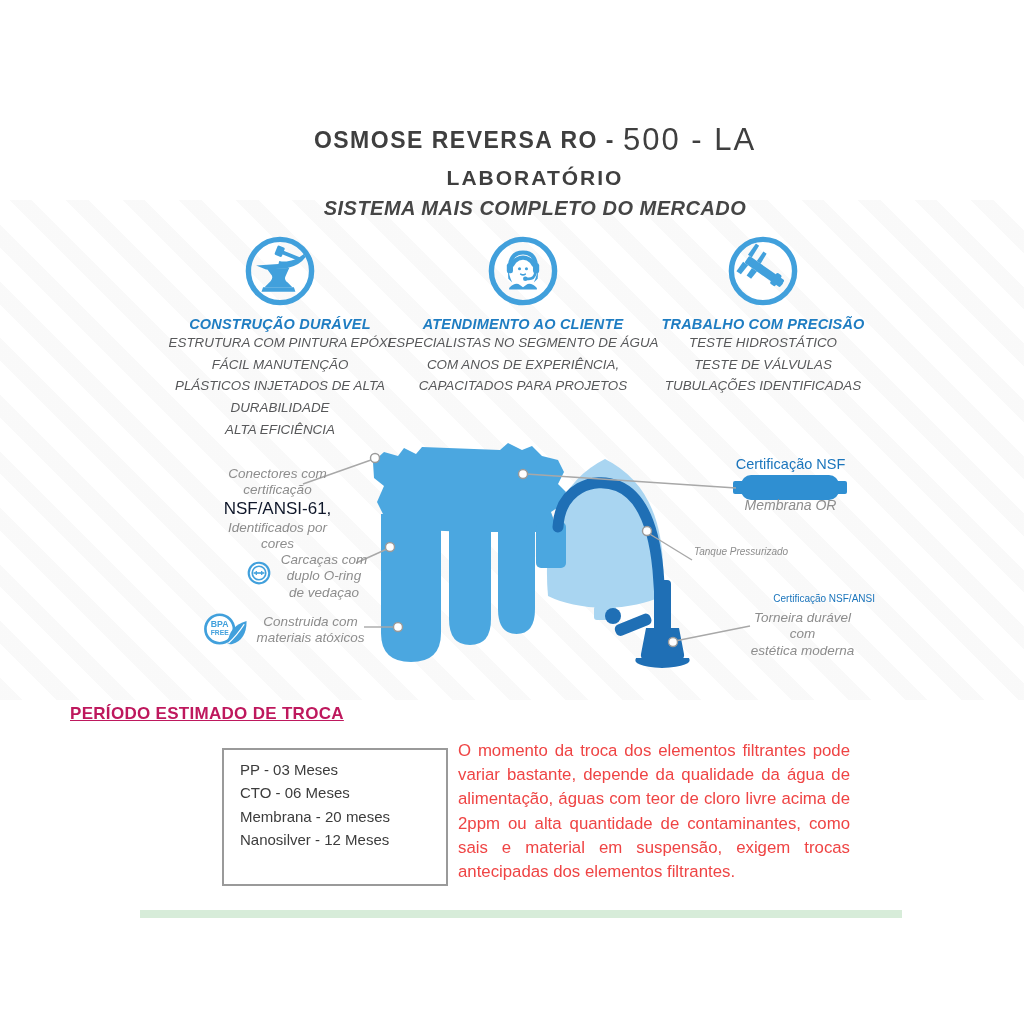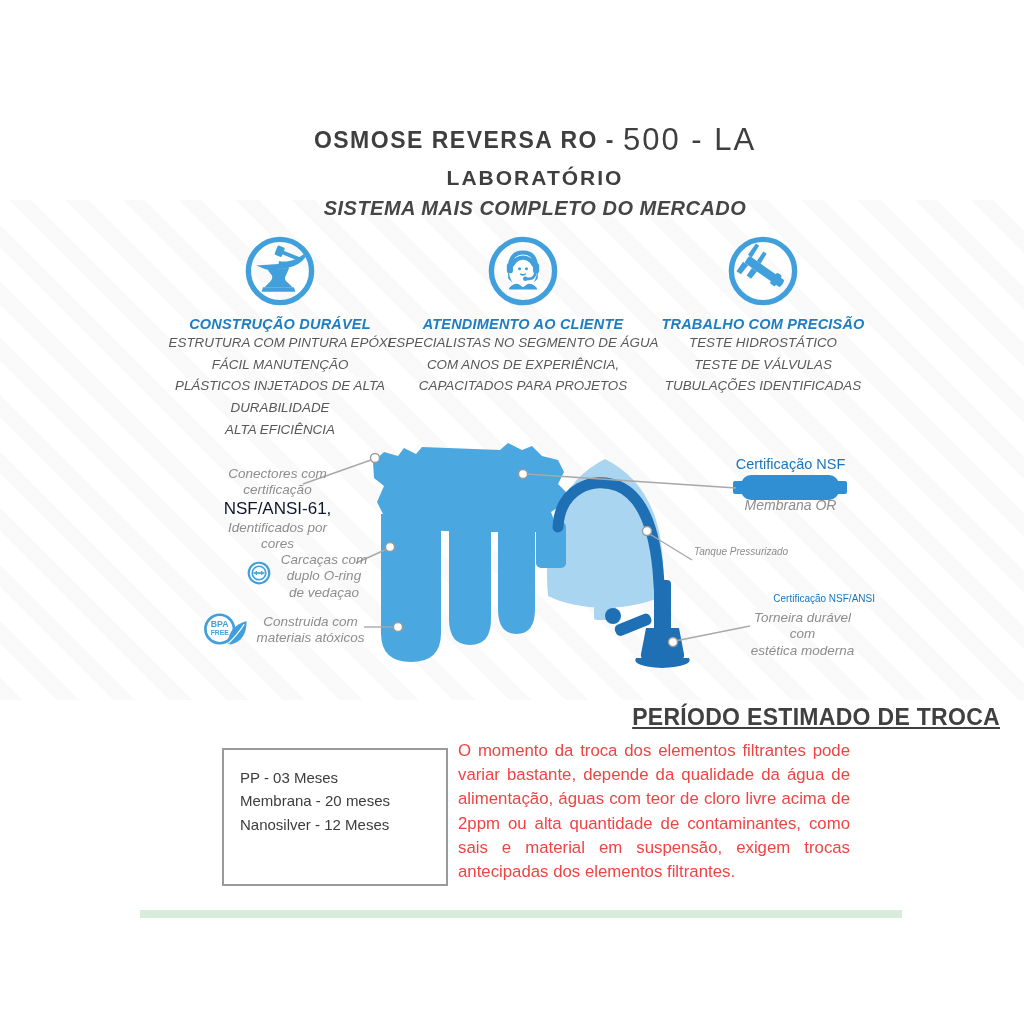--- a/index.html
+++ b/index.html
@@ -19,24 +19,24 @@
   
   .feature{top:234px;width:312px;text-align:center;}
   .feat-icon{width:74px;height:74px;margin:0 auto;}
   .feat-title{margin-top:8px;font-size:14.5px;font-weight:bold;font-style:italic;color:#1f7dc2;letter-spacing:0.2px;}
   .feat-line{font-size:13.4px;font-style:italic;color:#57585a;line-height:1.62;}
   
   .co{font-size:13.5px;font-style:italic;color:#8d8d8d;line-height:1.22;text-align:center;}
   .co-blue{font-size:17px;font-weight:normal;font-style:normal;color:#0f172a;}
   .blue-bold{font-weight:normal;color:#1b75bc;font-size:14.5px;font-style:normal;}
   
-  .h2{left:70px;top:704px;width:930px;text-align:right;font-size:23px;font-weight:bold;
-    color:#404040;letter-spacing:0.3px;}
+  .h2{left:70px;top:704px;width:930px;text-align:left;font-size:17px;font-weight:bold;
+    color:#be185d;letter-spacing:0.3px;}
   .h2 span{text-decoration:underline;}
-  .period-box{left:222px;top:748px;width:226px;height:138px;border:2px solid #9a9a9a;background:#fff;box-sizing:border-box;padding:16px 0 0 16px;}
+  .period-box{left:222px;top:748px;width:226px;height:138px;border:2px solid #9a9a9a;background:#fff;box-sizing:border-box;padding:8px 0 0 16px;}
   .period-item{font-size:15px;color:#3c3c3c;line-height:1.55;}
   .period-item:nth-child(5){font-size:16px;}
   .paragraph{left:458px;top:739px;width:392px;font-size:16.8px;color:#ef4444;line-height:1.44;
     text-align:justify;}
   .green-bar{left:140px;top:910px;width:762px;height:8px;background:#d7ecd9;}
   svg{display:block;}
 </style>
 </head>
 <body>
 
@@ -214,20 +214,21 @@
   <div class="abs co" style="left:745px;top:610px;width:115px;">
     <div>Torneira durável</div>
     <div>com</div>
     <div>estética moderna</div>
   </div>
 
   <div class="abs h2"><span>PERÍODO ESTIMADO DE TROCA</span></div>
 
   <div class="abs period-box">
     <div class="period-item">PP - 03 Meses</div>
+    <div class="period-item">CTO - 06 Meses</div>
     <div class="period-item">Membrana - 20 meses</div>
     <div class="period-item">Nanosilver - 12 Meses</div>
   </div>
 
   <div class="abs paragraph">O momento da troca dos elementos filtrantes pode variar bastante, depende da qualidade da água de alimentação, águas com teor de cloro livre acima de 2ppm ou alta quantidade de contaminantes, como sais e material em suspensão, exigem trocas antecipadas dos elementos filtrantes.</div>
 
   <div class="abs green-bar"></div>
 </div>
 
 </body></html>

